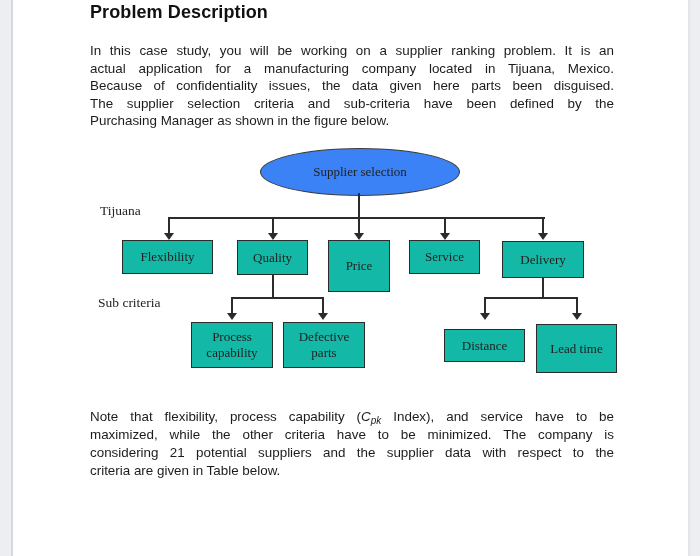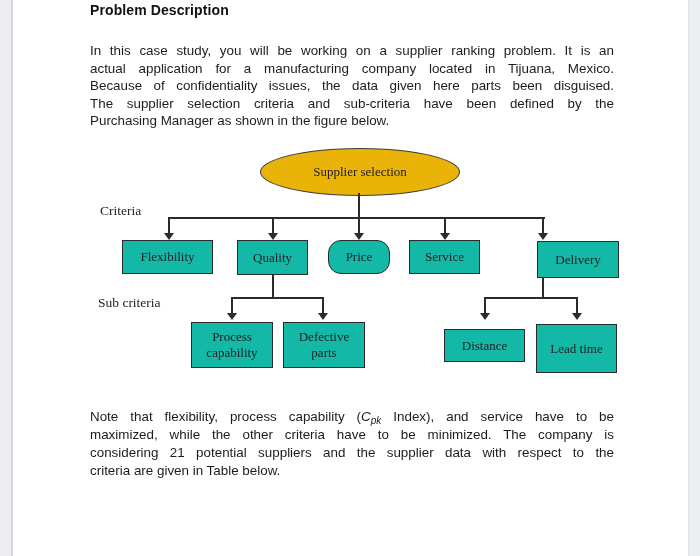--- a/index.html
+++ b/index.html
@@ -9,21 +9,21 @@
   }
   
   .gutter-left{position:absolute;left:0;top:0;width:11px;height:556px;background:#edeef2;}
   .page-edge-left{position:absolute;left:11px;top:0;width:2px;height:556px;background:#d7d8de;}
   .gutter-right{position:absolute;left:690px;top:0;width:10px;height:556px;background:#edeef2;}
   .page-edge-right{position:absolute;left:688px;top:0;width:2px;height:556px;background:#e4e5ea;}
 
   
   .doc-heading{
     position:absolute;left:90px;top:2px;width:524px;
-    font-size:14px;font-weight:bold;color:#111;letter-spacing:.1px;
+    font-size:18px;font-weight:bold;color:#111;letter-spacing:.1px;
   }
   .para{position:absolute;left:90px;width:524px;color:#1c1c1c;font-size:13.4px;}
   .para1{top:31px;margin-top:11px;}
   .para2{top:408px;}
   .pline{
     height:17.6px;line-height:17.6px;
     text-align:justify;text-align-last:justify;
   }
   .para2 .pline{height:18px;line-height:18px;}
   .pline-last{text-align-last:left;}
@@ -31,35 +31,35 @@
   .cpk-sub{font-style:italic;font-size:10px;vertical-align:-3px;letter-spacing:0;}
 
   
   .figure{position:absolute;left:0;top:0;width:700px;height:556px;pointer-events:none;}
   .fig-label{
     position:absolute;font-family:"Liberation Serif",serif;
     font-size:13.5px;color:#222;
   }
   .ellipse{
     position:absolute;left:260px;top:148px;width:198px;height:46px;
-    border:1.5px solid #3c3c3c;border-radius:50%;background:#eab308;
+    border:1.5px solid #3c3c3c;border-radius:50%;background:#3b82f6;
     display:flex;align-items:center;justify-content:center;
     font-family:"Liberation Serif",serif;font-size:13px;color:#222;
   }
   .box{
     position:absolute;border:1.5px solid #2b2b2b;background:#14b8a6;
     display:flex;align-items:center;justify-content:center;
     font-family:"Liberation Serif",serif;font-size:13px;color:#222;
     text-align:center;line-height:1.2;box-sizing:border-box;
   }
   .b-flexibility{left:122px;top:240px;width:91px;height:34px;}
   .b-quality{left:237px;top:240px;width:71px;height:35px;}
-  .b-price{left:328px;top:240px;width:62px;height:34px;border-radius:13px;}
+  .b-price{left:328px;top:240px;width:62px;height:52px;}
   .b-service{left:409px;top:240px;width:71px;height:34px;}
-  .b-delivery{left:502px;top:241px;width:82px;height:37px;margin-left:35px;}
+  .b-delivery{left:502px;top:241px;width:82px;height:37px;}
   .b-process{left:191px;top:322px;width:82px;height:46px;padding:0 6px;}
   .b-defective{left:283px;top:322px;width:82px;height:46px;padding:0 6px;}
   .b-distance{left:444px;top:329px;width:81px;height:33px;}
   .b-leadtime{left:536px;top:324px;width:81px;height:49px;}
 
   .vline,.hline{position:absolute;background:#2b2b2b;}
   .arrow{
     position:absolute;width:0;height:0;
     border-left:5px solid transparent;border-right:5px solid transparent;
     border-top:7px solid #2b2b2b;
@@ -84,21 +84,21 @@
   <div class="pline">The supplier selection criteria and sub-criteria have been defined by the</div>
   <div class="pline pline-last">Purchasing Manager as shown in the figure below.</div>
 </div>
 
 <div class="figure">
 
   <div class="ellipse">
     <span>Supplier selection</span>
   </div>
 
-  <div class="fig-label lbl-criteria">Criteria</div>
+  <div class="fig-label lbl-criteria">Tijuana</div>
   <div class="fig-label lbl-subcriteria">Sub criteria</div>
 
   <div class="vline" style="left:357.5px;top:193px;width:2px;height:26px;"></div>
   <div class="hline" style="left:168px;top:217px;width:377px;height:2px;"></div>
 
   <div class="vline" style="left:168px;top:219px;width:2px;height:14px;"></div>
   <div class="arrow" style="left:164px;top:233px;"></div>
   <div class="vline" style="left:271.5px;top:219px;width:2px;height:14px;"></div>
   <div class="arrow" style="left:267.5px;top:233px;"></div>
   <div class="vline" style="left:357.5px;top:219px;width:2px;height:14px;"></div>

